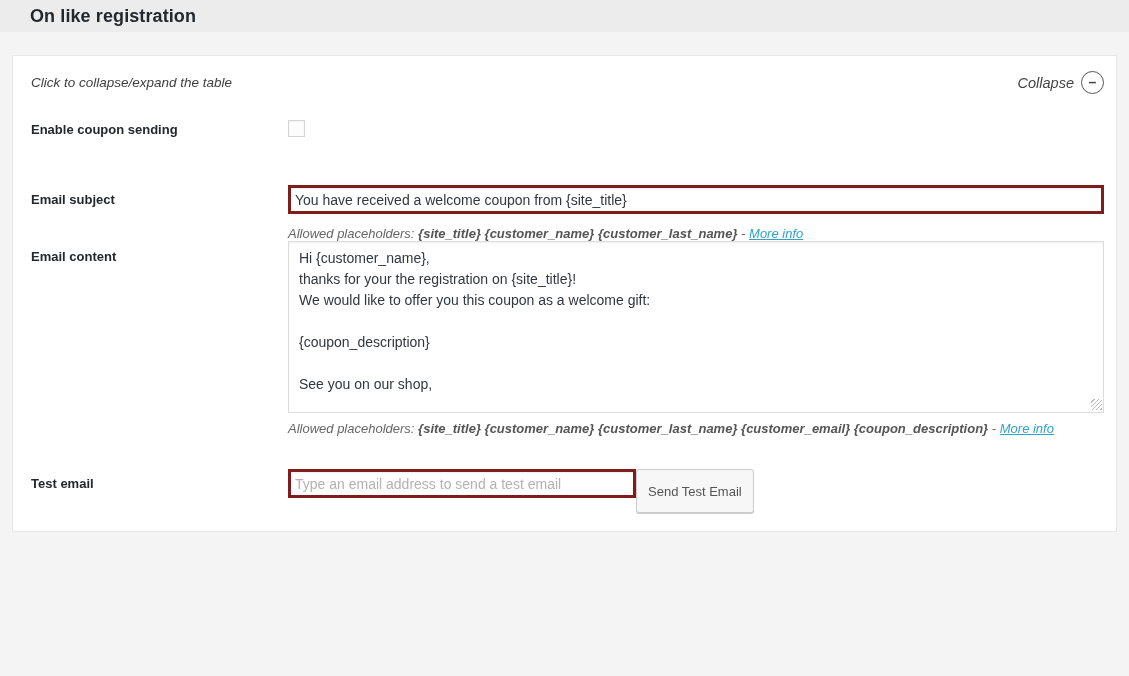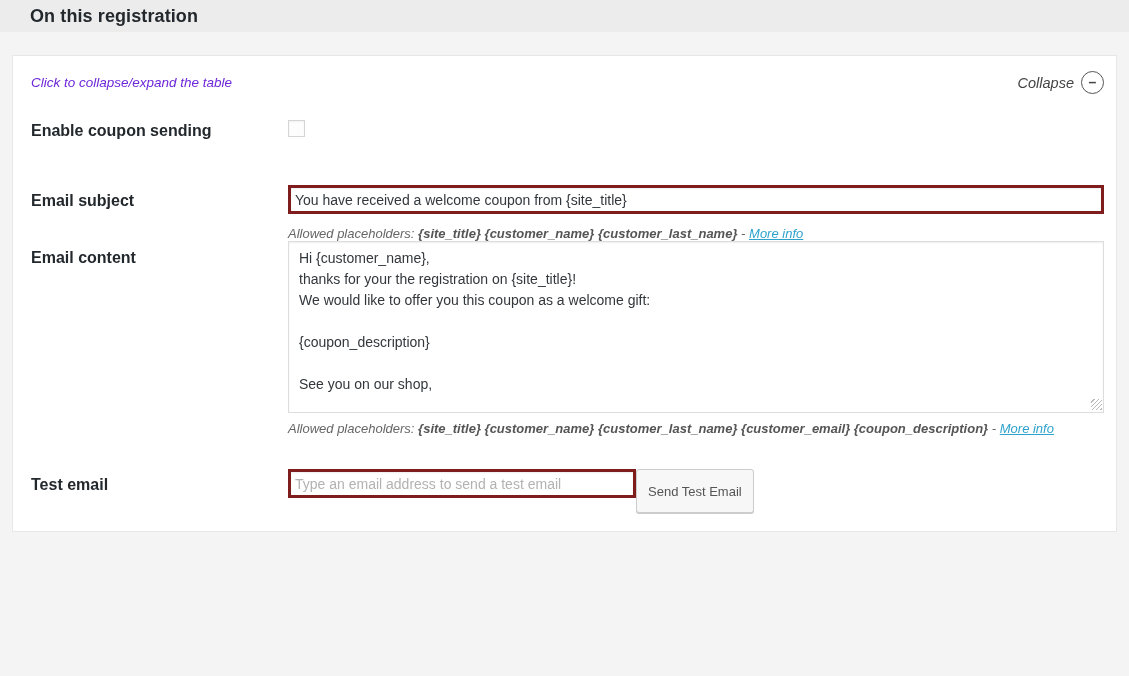--- a/index.html
+++ b/index.html
@@ -34,21 +34,21 @@
   .panel-header {
     display: flex;
     justify-content: space-between;
     align-items: center;
     margin-bottom: 26px;
     cursor: pointer;
   }
   .collapse-hint {
     font-style: italic;
     font-size: 13.5px;
-    color: #6d28d9;
+    color: #404040;
   }
   .collapse-control {
     display: flex;
     align-items: center;
     gap: 7px;
     margin-left: 8px;
   }
   .collapse-label {
     font-style: italic;
     font-size: 14.5px;
@@ -64,21 +64,21 @@
     font-size: 14px;
     font-weight: 700;
     color: #444;
     padding-bottom: 2px;
   }
   
   .form-row { display: flex; }
   .row-label {
     width: 257px;
     flex-shrink: 0;
-    font-size: 16px;
+    font-size: 13px;
     font-weight: 700;
     color: #23282d;
   }
   .row-control { flex: 1; min-width: 0; }
   .row-checkbox { margin-bottom: 44px; }
   .row-checkbox .row-label { padding-top: 2px; }
   .row-select  { margin-bottom: 35px; }
   .row-select .row-label { padding-top: 7px; }
   .row-subject { }
   .row-subject .row-label { padding-top: 7px; }
@@ -188,21 +188,21 @@
     color: #555;
     cursor: pointer;
     white-space: nowrap;
   }
   .test-input { width: 348px; }
 </style>
 </head>
 <body>
 
 <div class="title-bar">
-  <h1>On this registration</h1>
+  <h1>On like registration</h1>
 </div>
 
 <div class="panel">
 
   <div class="panel-header">
     <span class="collapse-hint">Click to collapse/expand the table</span>
     <span class="collapse-control">
       <span class="collapse-label">Collapse</span>
       <span class="collapse-icon">
           <span>–</span>

